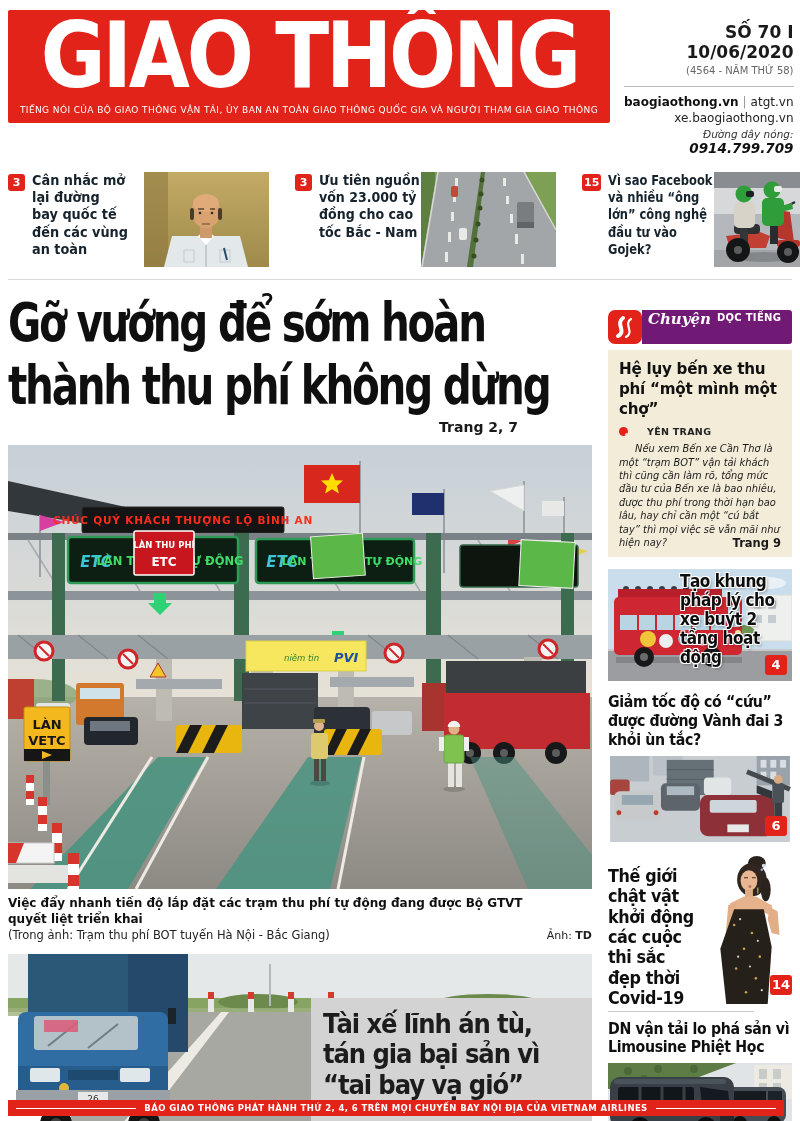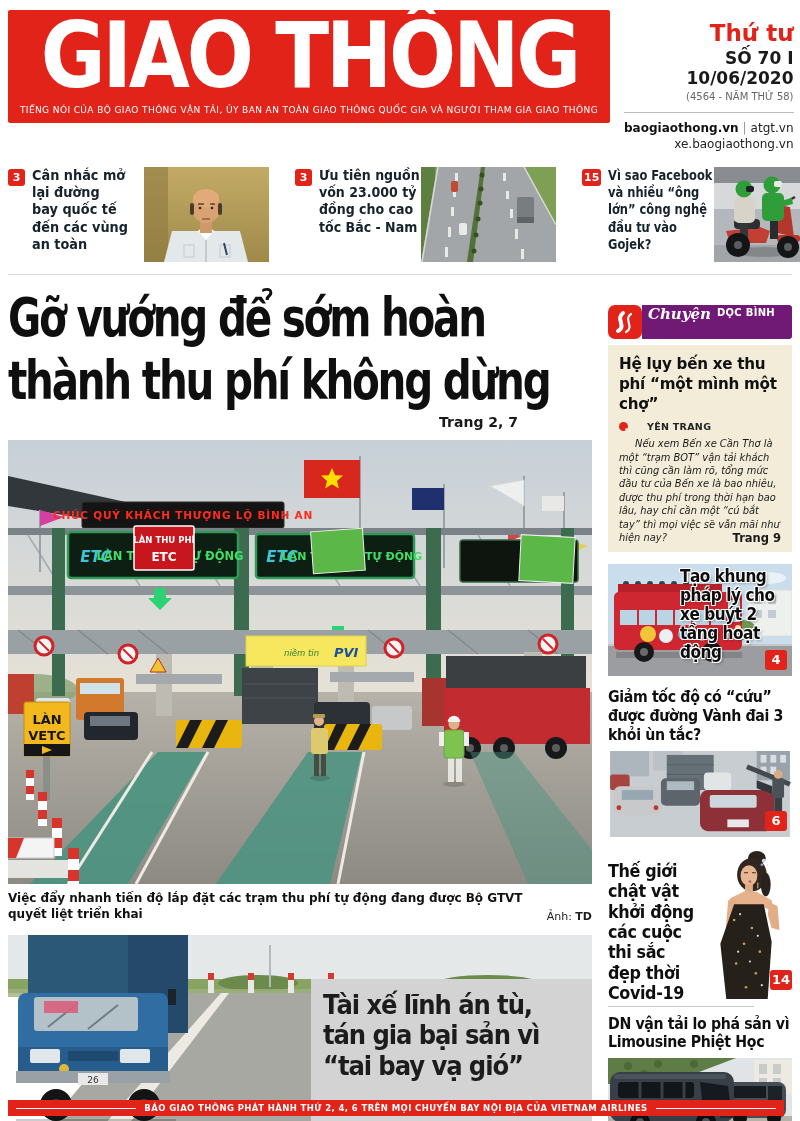--- a/index.html
+++ b/index.html
@@ -91,26 +91,26 @@
 <body>
 
 <div class="page">
 
   <div class="masthead-row">
     <div class="masthead">
       <div class="logo-text">GIAO THÔNG</div>
       <div class="tagline">TIẾNG NÓI CỦA BỘ GIAO THÔNG VẬN TẢI, ỦY BAN AN TOÀN GIAO THÔNG QUỐC GIA VÀ NGƯỜI THAM GIA GIAO THÔNG</div>
     </div>
     <div class="issue-col">
-      <div class="weekday">Thứ tư</div>
       <div class="issue-no">SỐ 70 I 10/06/2020</div>
       <div class="issue-note">(4564 - NĂM THỨ 58)</div>
       <hr class="issue-divider">
       <div class="sites1"><b>baogiaothong.vn</b><span class="site-sep">|</span><span>atgt.vn</span></div>
       <div class="sites2">xe.baogiaothong.vn</div>
+      <div class="hotline"><span>Đường dây nóng:</span> <b>0914.799.709</b></div>
     </div>
   </div>
 
   <div class="top-strip">
     <div class="tstory">
       <span class="badge">3</span>
       <div class="t-title t1">Cân nhắc mở lại đường bay quốc tế đến các vùng an toàn</div>
       <div class="t-thumb">
         <svg width="125" height="95" viewBox="0 0 125 95">
           <defs>
@@ -457,20 +457,21 @@
             <circle cx="446" cy="284" r="5.5" fill="#e0b088"></circle>
             <path d="M439.8,282 a6.2,6.2 0 0 1 12.4,0" fill="#f3f3ef"></path>
           </g>
         </svg>
       </figure>
 
       <figcaption>
         <div class="cap-row">
           <div>
             <div class="cap-main">Việc đẩy nhanh tiến độ lắp đặt các trạm thu phí tự động đang được Bộ GTVT quyết liệt triển khai</div>
+            <div class="cap-sub">(Trong ảnh: Trạm thu phí BOT tuyến Hà Nội - Bắc Giang)</div>
           </div>
           <div class="cap-credit"><span>Ảnh:</span> <b>TD</b></div>
         </div>
       </figcaption>
 
       <div class="bottom-block">
         <svg width="584" height="190" viewBox="0 0 584 190">
           <rect width="584" height="56" fill="#e4e8e9"></rect>
           <rect y="44" width="584" height="14" fill="#87a463"></rect>
           <ellipse cx="250" cy="48" rx="40" ry="8" fill="#6c8a4c"></ellipse>
@@ -543,21 +544,21 @@
       <div class="sec-head">
         <span class="sec-logo">
           <svg width="34" height="34" viewBox="0 0 34 34">
             <rect width="34" height="34" rx="7" fill="#e2231a"></rect>
             <path d="M10 26 C 19 21, 7 14, 15 8" stroke="#fff" stroke-width="4" fill="none" stroke-linecap="round"></path>
             <path d="M18 27 C 27 22, 15 14, 23 9" stroke="#fff" stroke-width="2.2" fill="none" stroke-linecap="round"></path>
           </svg>
         </span>
         <span class="sec-band">
           <span class="sec-script">Chuyện</span>
-          <span class="sec-caps">DỌC BÌNH</span>
+          <span class="sec-caps">DỌC TIẾNG</span>
         </span>
       </div>
 
       <div class="feature-box">
         <div class="f-head">Hệ lụy bến xe thu phí “một mình một chợ”</div>
         <div class="f-author">
           <span class="f-author-icon"></span>
           <span>YÊN TRANG</span>
         </div>
         <p class="f-body"><span>Nếu xem Bến xe Cần Thơ là một “trạm BOT” vận tải khách thì cũng cần làm rõ, tổng mức đầu tư của Bến xe là bao nhiêu, được thu phí trong thời hạn bao lâu, hay chỉ cần một “cú bắt tay” thì mọi việc sẽ vẫn mãi như hiện nay?</span> <span class="f-ref">Trang 9</span></p>

